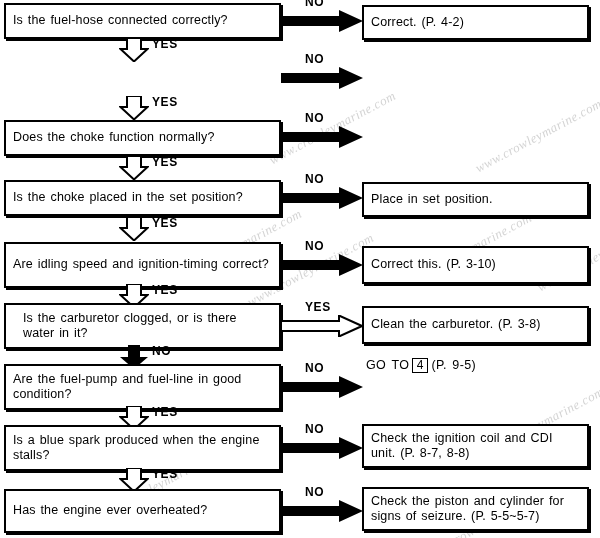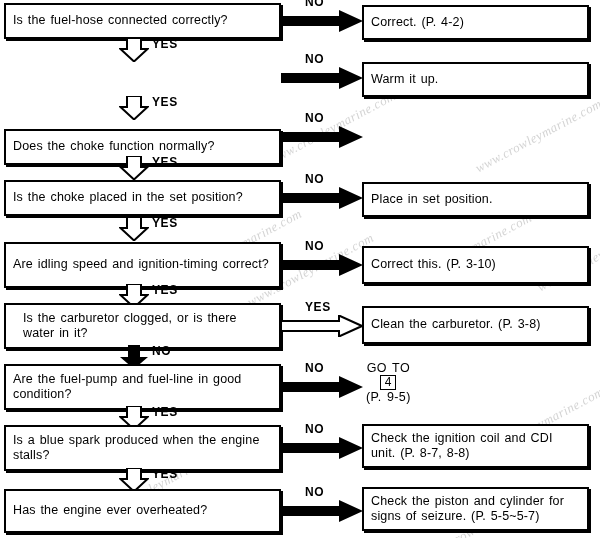--- a/index.html
+++ b/index.html
@@ -157,30 +157,27 @@
         <polygon points="8,0 22,0 22,11 28.5,11 15,23.5 1.5,11 8,11" fill="#fff" stroke="#000" stroke-width="2"></polygon>
       </svg>
     </div>
     <div class="vlabel" style="top: 36.5px;">YES</div>
     <div class="harrow" style="top: 67px;">
       <svg width="82" height="22" viewBox="0 0 82 22">
         <polygon points="0,6 58,6 58,0 82,11 58,22 58,16 0,16" fill="#000"></polygon>
       </svg>
     </div>
     <div class="hlabel" style="left: 305px; top: 52px;">NO</div>
-    <div class="abox" style="top: 62px; height: 35px;">
-      <div class="txt">Warm it up.</div>
-    </div>
     <div class="varrow" style="top: 95.5px;">
       <svg width="30" height="24" viewBox="0 0 30 24">
         <polygon points="8,0 22,0 22,11 28.5,11 15,23.5 1.5,11 8,11" fill="#fff" stroke="#000" stroke-width="2"></polygon>
       </svg>
     </div>
     <div class="vlabel" style="top: 94.5px;">YES</div>
-    <div class="qbox" style="top: 129px; height: 36px;">
+    <div class="qbox" style="top: 120px; height: 36px;">
       <div class="txt">Does the choke function normally?</div>
     </div>
     <div class="harrow" style="top: 126px;">
       <svg width="82" height="22" viewBox="0 0 82 22">
         <polygon points="0,6 58,6 58,0 82,11 58,22 58,16 0,16" fill="#000"></polygon>
       </svg>
     </div>
     <div class="hlabel" style="left: 305px; top: 111px;">NO</div>
     <div class="varrow" style="top: 155.5px;">
       <svg width="30" height="24" viewBox="0 0 30 24">
@@ -244,21 +241,21 @@
     <div class="vlabel" style="top: 343.5px;">NO</div>
     <div class="qbox" style="top: 364px; height: 46px;">
       <div class="txt">Are the fuel-pump and fuel-line in good condition?</div>
     </div>
     <div class="harrow" style="top: 376px;">
       <svg width="82" height="22" viewBox="0 0 82 22">
         <polygon points="0,6 58,6 58,0 82,11 58,22 58,16 0,16" fill="#000"></polygon>
       </svg>
     </div>
     <div class="hlabel" style="left: 305px; top: 361px;">NO</div>
-    <div class="aplain" style="top: 361px; height: 30px; flex-direction: column;">
+    <div class="aplain" style="top: 350px; height: 30px;">
       <span>GO TO</span>
       <span class="refbox">4</span>
       <span>(P. 9-5)</span>
     </div>
     <div class="varrow" style="top: 405.5px;">
       <svg width="30" height="24" viewBox="0 0 30 24">
         <polygon points="8,0 22,0 22,11 28.5,11 15,23.5 1.5,11 8,11" fill="#fff" stroke="#000" stroke-width="2"></polygon>
       </svg>
     </div>
     <div class="vlabel" style="top: 404.5px;">YES</div>

